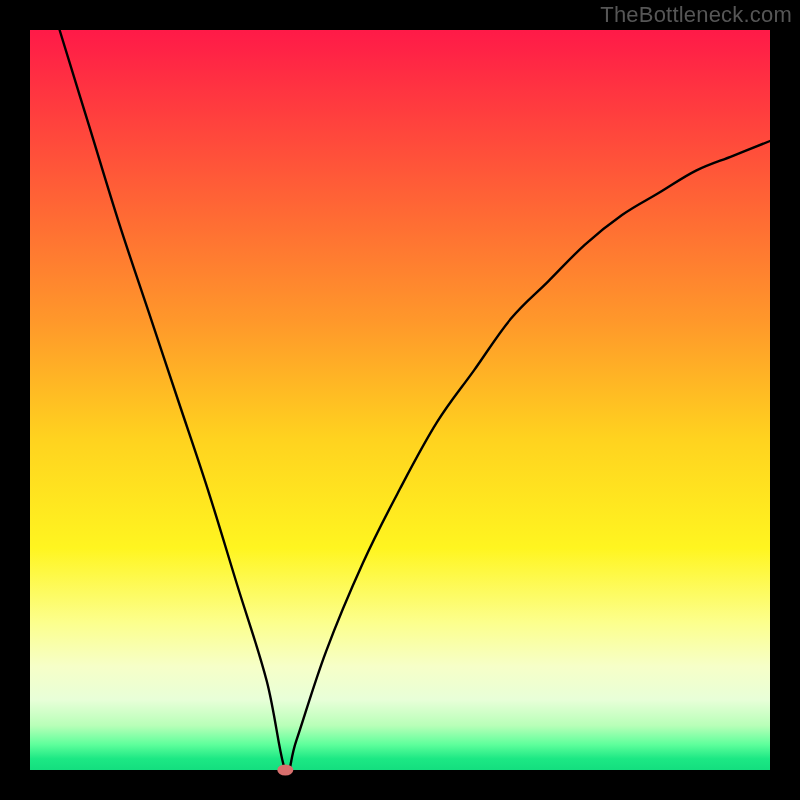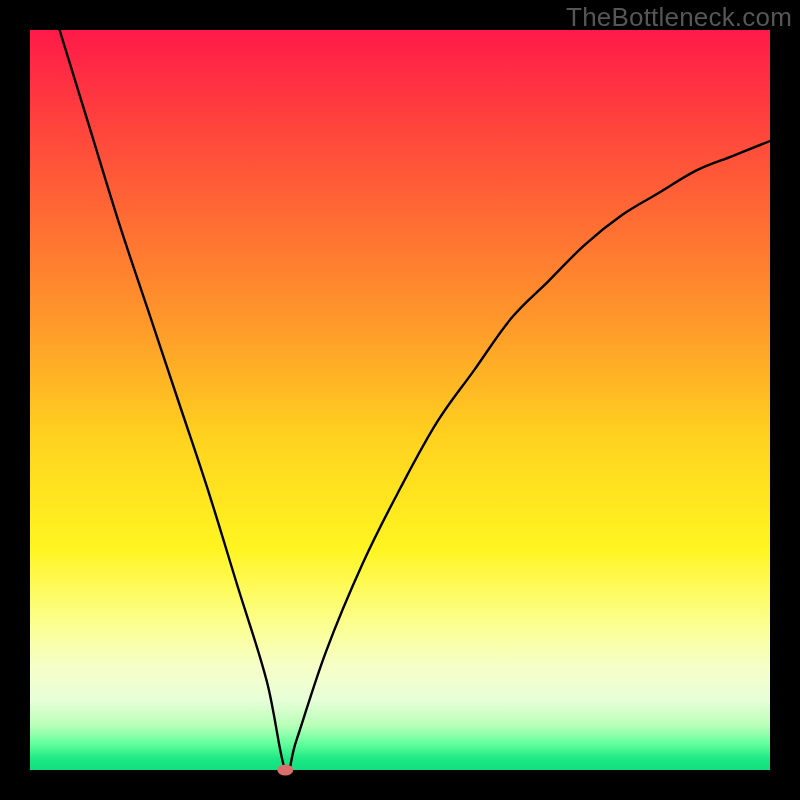--- a/index.html
+++ b/index.html
@@ -15,21 +15,21 @@
     position: relative;
     width: 800px;
     height: 800px;
     background: #000;
   }
   .watermark {
     position: absolute;
     top: 2px;
     right: 8px;
     color: #565656;
-    font-size: 26px;
+    font-size: 22px;
     font-weight: 500;
     letter-spacing: 0.2px;
     z-index: 5;
   }
   svg {
     display: block;
   }
 </style>
 </head>
 <body>

